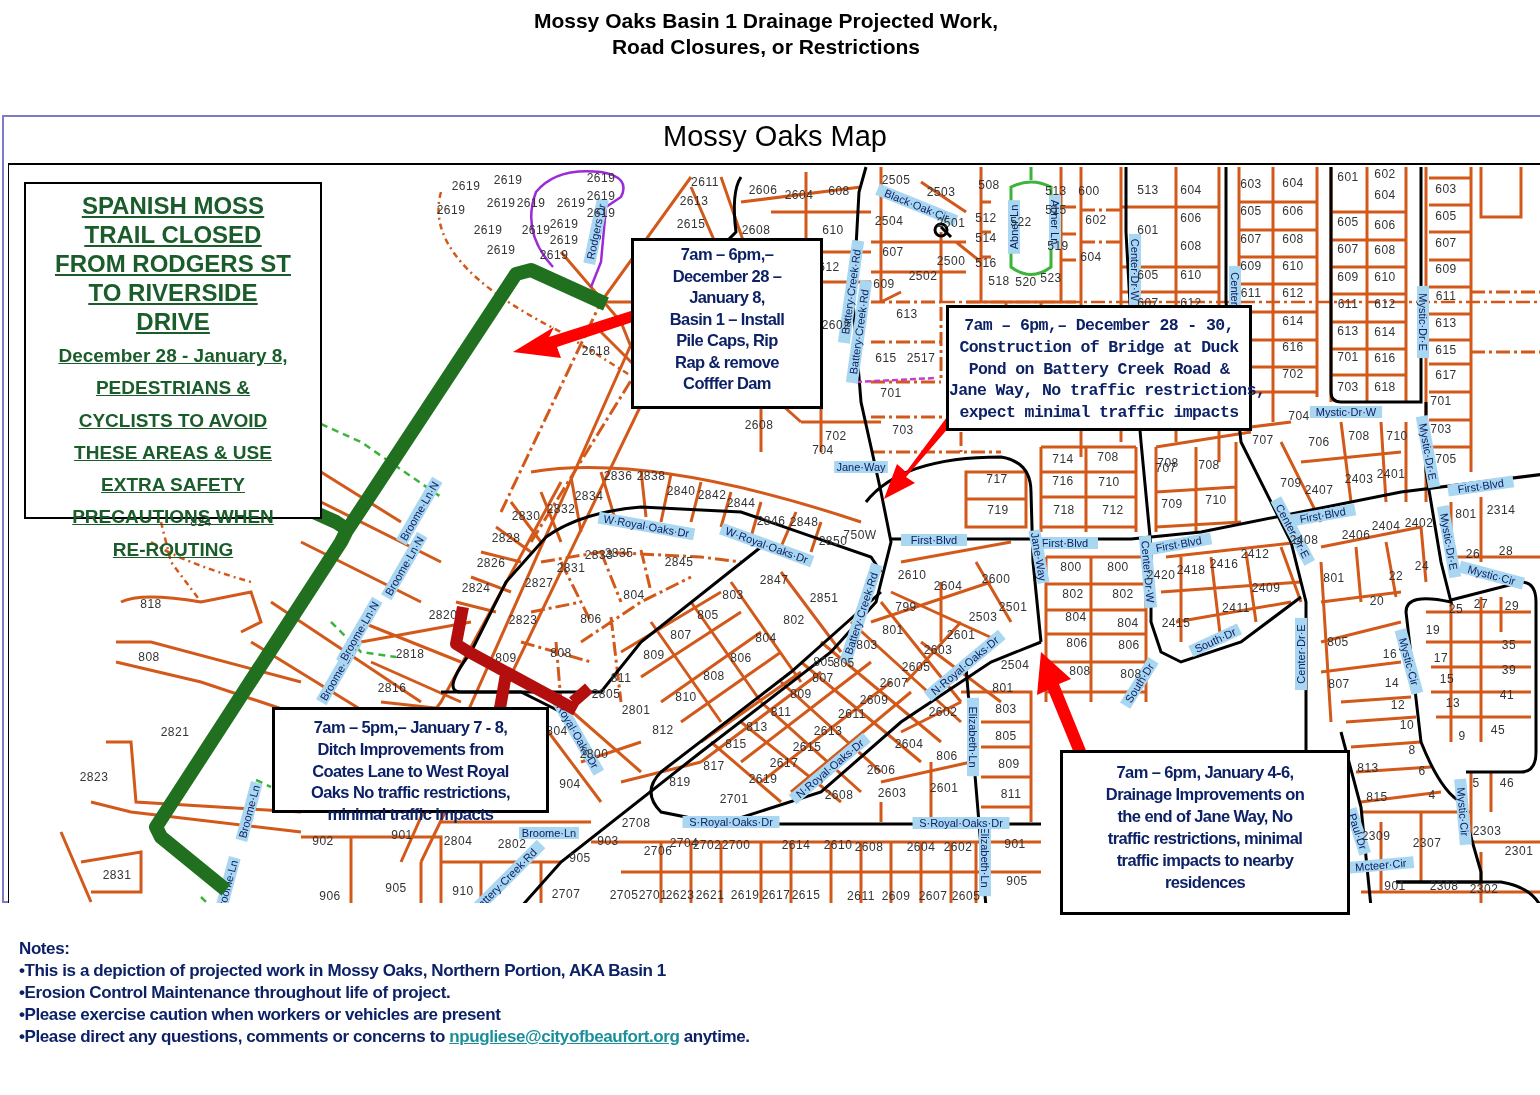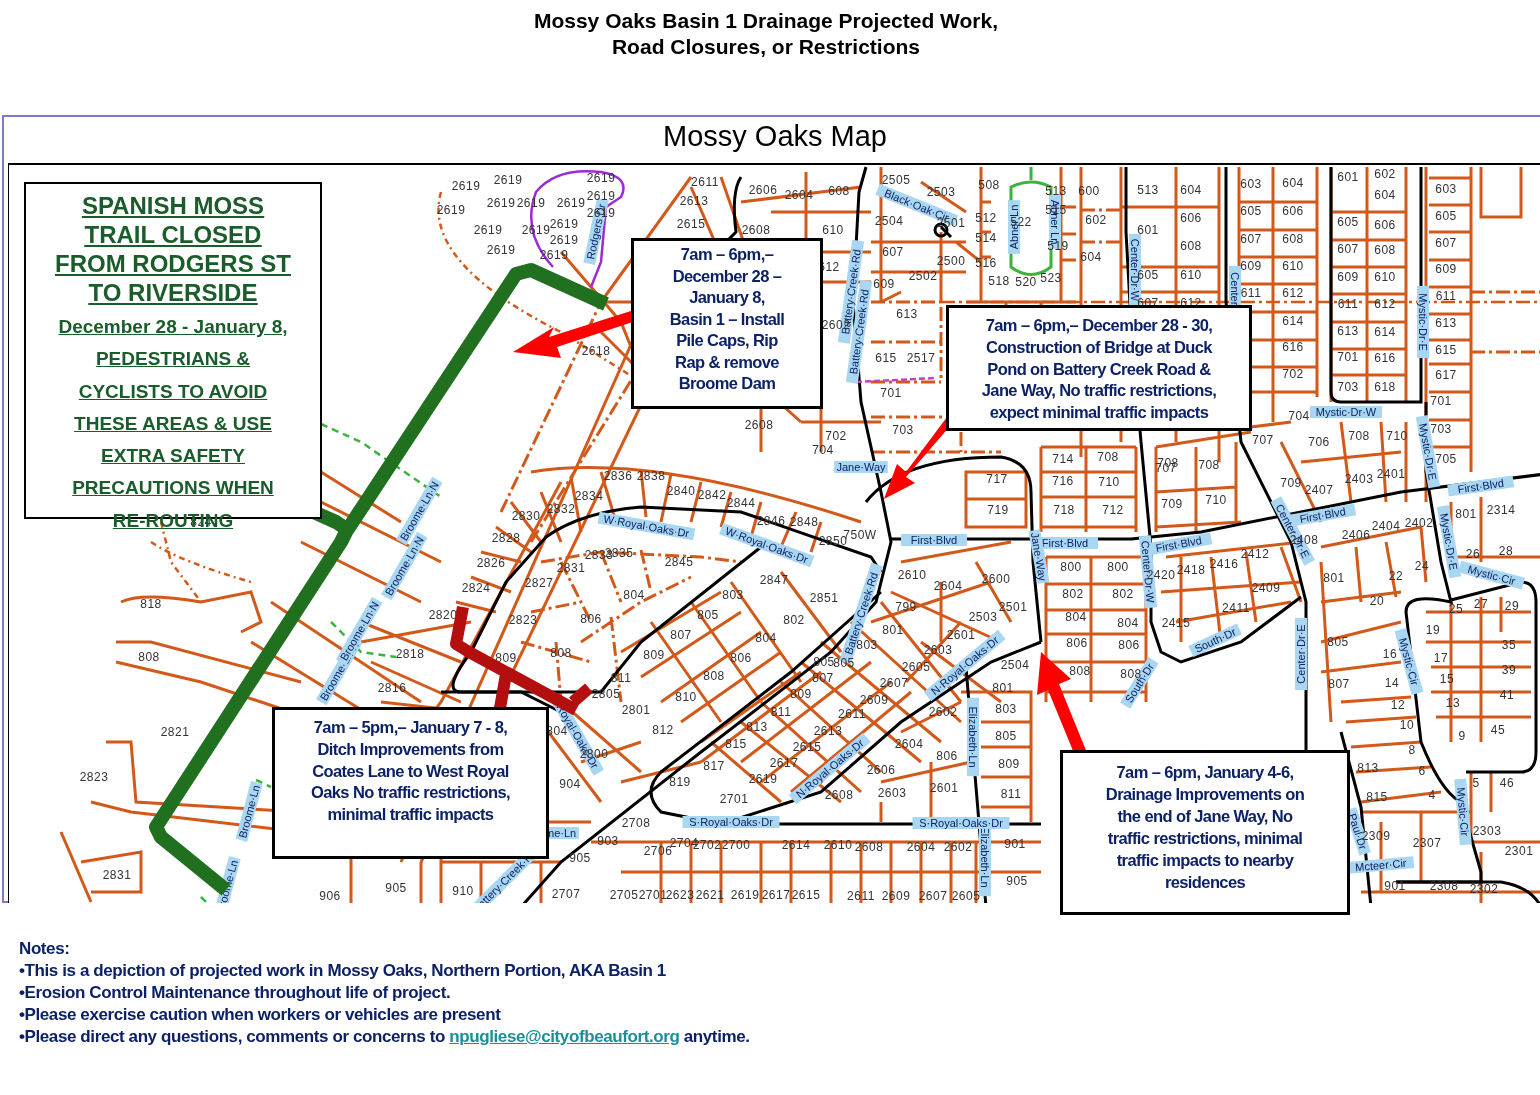--- a/index.html
+++ b/index.html
@@ -648,51 +648,52 @@
     </g>
   </svg>
 </div>
 
 <div class="trail-box">
   <div style="margin-top:7px" id="trail-head">
     <div class="head">SPANISH MOSS</div>
     <div class="head">TRAIL CLOSED</div>
     <div class="head">FROM RODGERS ST</div>
     <div class="head">TO RIVERSIDE</div>
+    <div class="head">DRIVE</div>
   </div>
   <div>
     <div class="body">December 28 - January 8,</div>
     <div class="body">PEDESTRIANS &amp;</div>
     <div class="body">CYCLISTS TO AVOID</div>
     <div class="body">THESE AREAS &amp; USE</div>
     <div class="body">EXTRA SAFETY</div>
     <div class="body">PRECAUTIONS WHEN</div>
     <div class="body">RE-ROUTING</div>
   </div>
 </div>
 
 <div class="callout" style="left:631px; top:238px; width:192px; height:171px; font-size:16.5px; line-height:21.5px; padding-top:3px;">
   <div>7am – 6pm,–</div>
   <div>December 28 –</div>
   <div>January 8,</div>
   <div>Basin 1 – Install</div>
   <div>Pile Caps, Rip</div>
   <div>Rap &amp; remove</div>
-  <div>Broome Dam</div>
+  <div>Cofffer Dam</div>
 </div>
 
-<div class="callout" style="left:946px; top:305px; width:306px; height:126px; font-size:16.5px; line-height:21.8px; padding-top:7px;">
+<div class="callout" style="left:946px; top:305px; width:306px; height:126px; font-size:16.5px; line-height:21.8px; padding-top:7px;font-family:Liberation Mono, monospace;">
   <div>7am – 6pm,– December 28 - 30,</div>
   <div>Construction of Bridge at Duck</div>
   <div>Pond on Battery Creek Road &amp;</div>
   <div>Jane Way, No traffic restrictions,</div>
   <div>expect minimal traffic impacts</div>
 </div>
 
-<div class="callout" style="left:272px; top:707px; width:277px; height:152px; font-size:16.5px; line-height:21.8px; padding-top:7px;">
+<div class="callout" style="left:272px; top:707px; width:277px; height:106px; font-size:16.5px; line-height:21.8px; padding-top:7px;">
   <div>7am – 5pm,– January 7 - 8,</div>
   <div>Ditch Improvements from</div>
   <div>Coates Lane to West Royal</div>
   <div>Oaks No traffic restrictions,</div>
   <div>minimal traffic impacts</div>
 </div>
 
 <div class="callout" style="left:1060px; top:750px; width:290px; height:165px; font-size:16.5px; line-height:22px; padding-top:8px;">
   <div>7am – 6pm, January 4-6,</div>
   <div>Drainage Improvements on</div>

